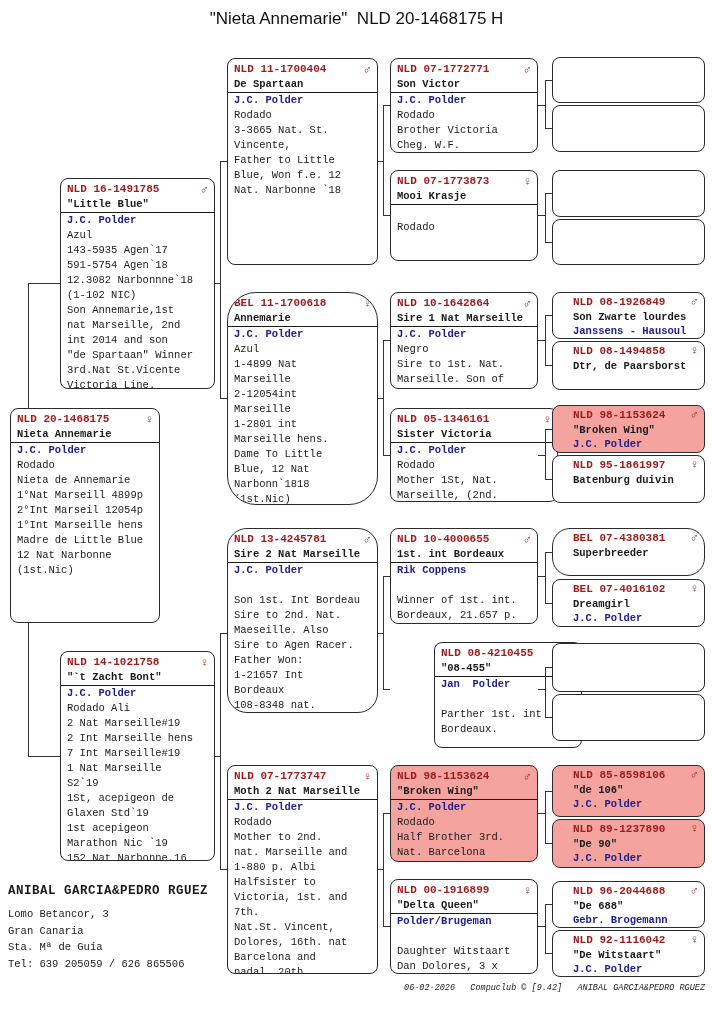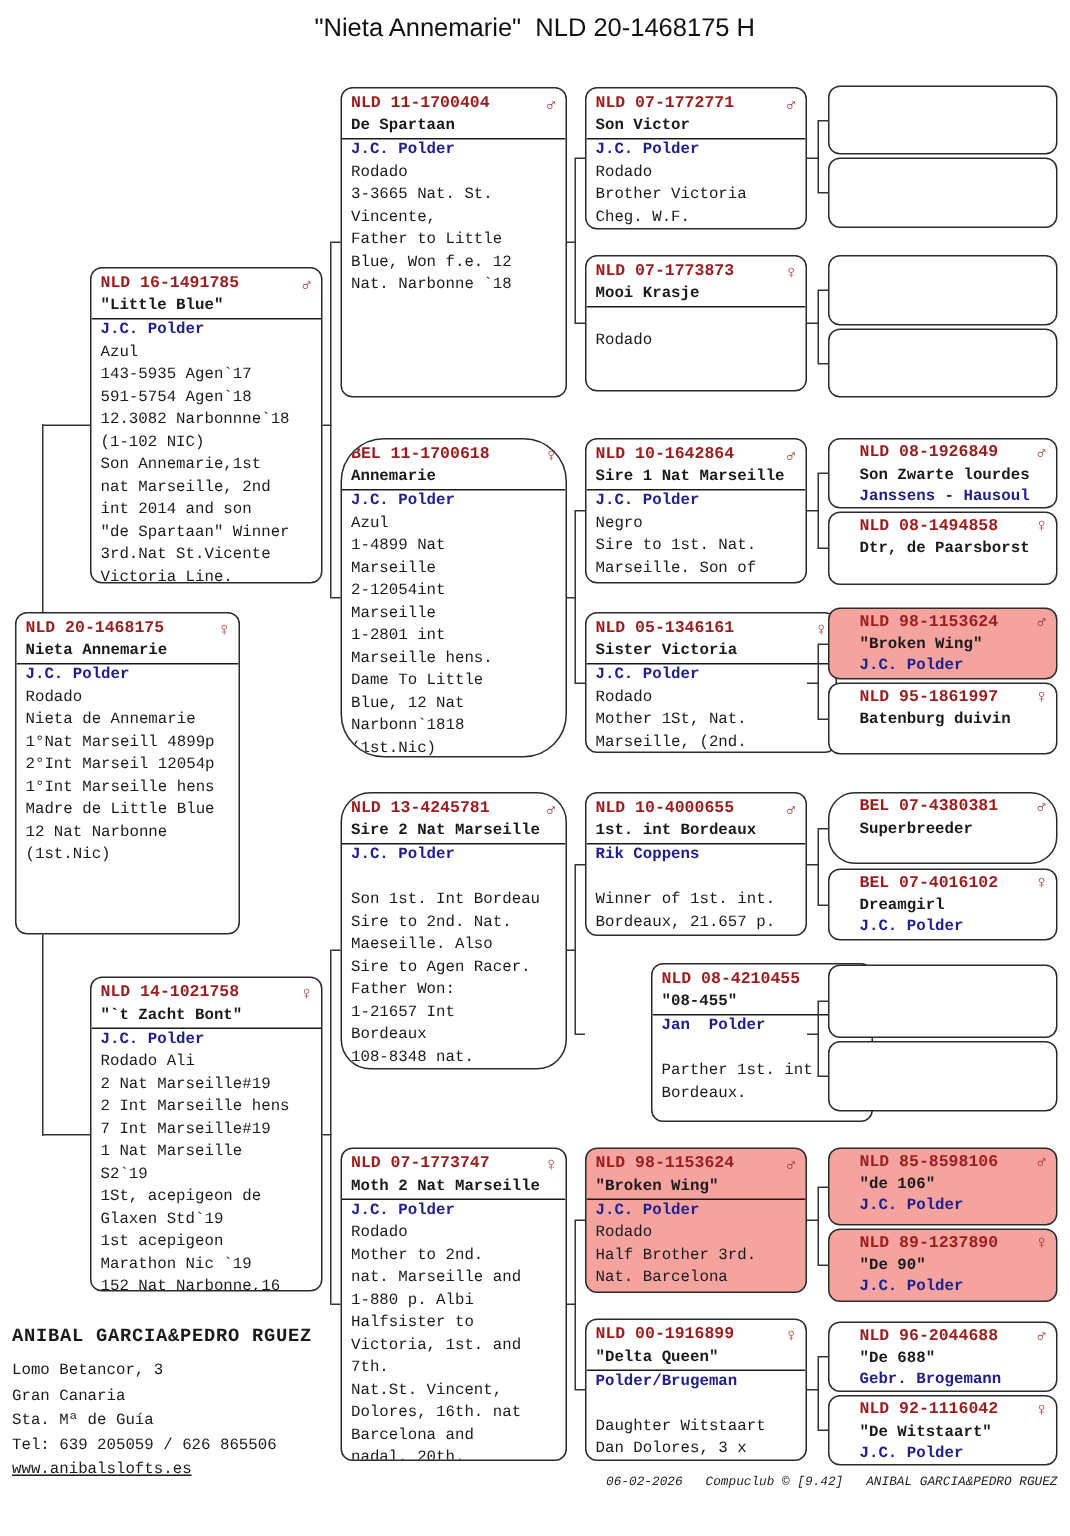--- a/index.html
+++ b/index.html
@@ -393,16 +393,15 @@
       <div class="seg" style="left: 545px; top: 904px; width: 1px; height: 50px;"></div>
       <div class="seg" style="left: 546px; top: 904px; width: 6px; height: 1px;"></div>
       <div class="seg" style="left: 546px; top: 953px; width: 6px; height: 1px;"></div>
     </div>
   <div id="contact">
     <div id="contact-name">ANIBAL GARCIA&amp;PEDRO RGUEZ</div>
     <div class="c-line">Lomo Betancor, 3</div>
     <div class="c-line">Gran Canaria</div>
     <div class="c-line">Sta. Mª de Guía</div>
     <div class="c-line">Tel: 639 205059 / 626 865506</div>
-    <div id="website">www.anibalslofts.es</div>
   </div>
   <div id="footer">06-02-2026   Compuclub © [9.42]   ANIBAL GARCIA&amp;PEDRO RGUEZ</div>
 </div>
 
 </body></html>

